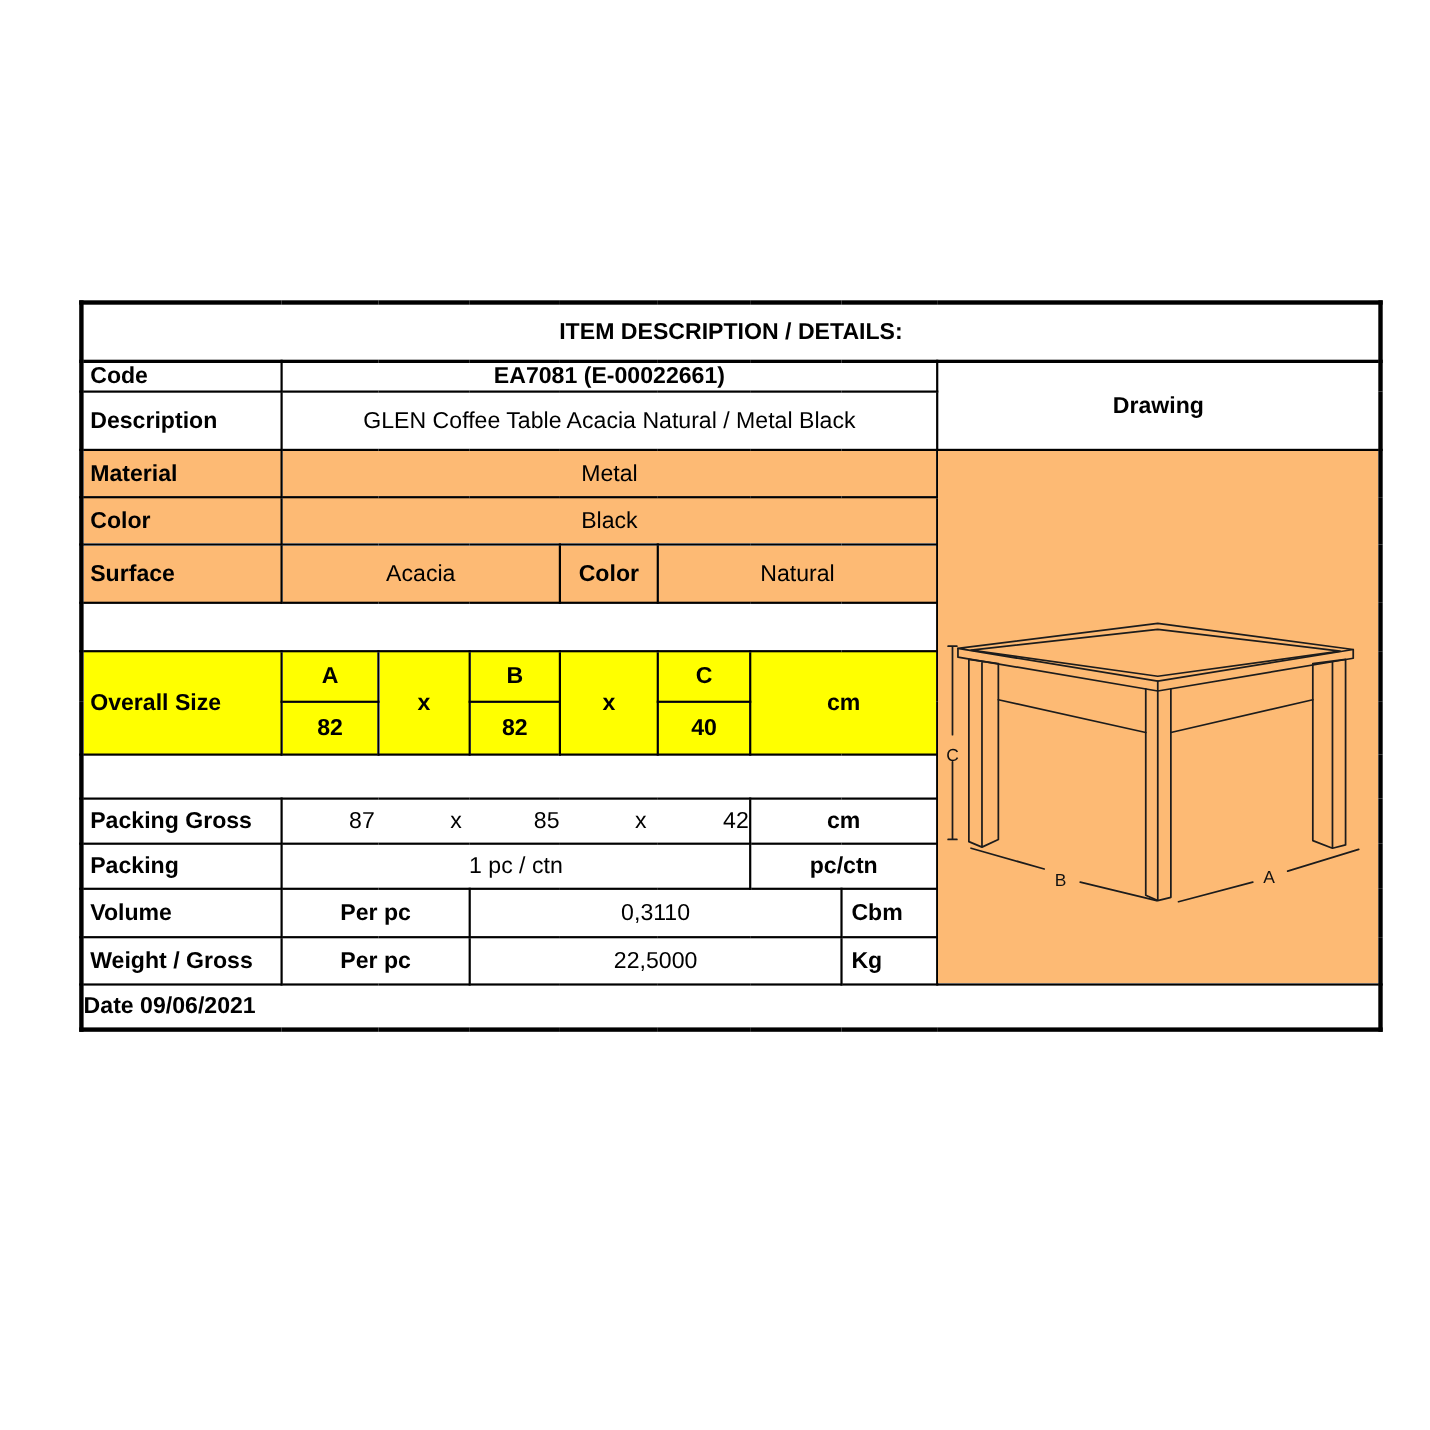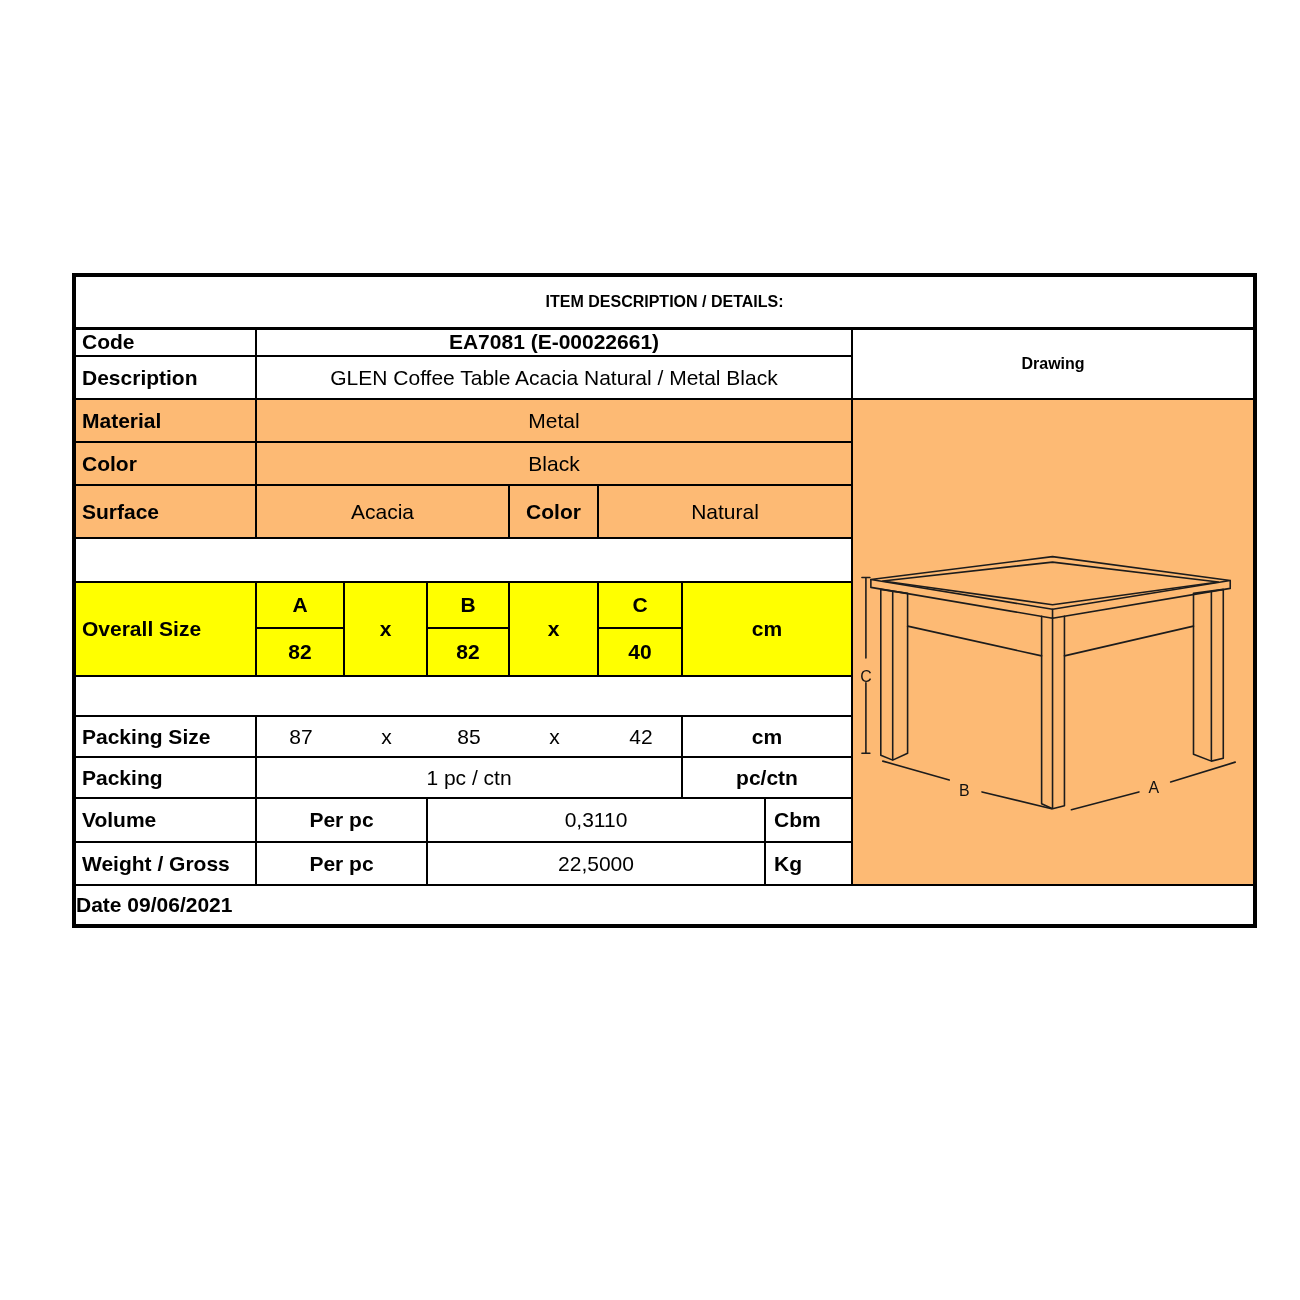--- a/index.html
+++ b/index.html
@@ -18,37 +18,37 @@
     font-size:21px;
   }
   td{
     border:2px solid #000;
     vertical-align:middle;
     padding:0;
     overflow:hidden;
     white-space:nowrap;
   }
   tr.r-title td{border-bottom:3px solid #000;}
-  .title{font-weight:bold;text-align:center;font-size:16px;}
+  .title{font-weight:bold;text-align:center;font-size:21px;}
   .lbl{font-weight:bold;text-align:left;padding-left:6px;}
   .val{text-align:center;}
   .bold{font-weight:bold;}
   .unit-left{text-align:left;padding-left:8px;font-weight:bold;}
   .center{text-align:left;}
   tr.shade td{background:#fdba74;}
   tr.hl td{background:#ffff00;}
   td.drawing-cell{background:#ffffff;position:relative;padding:0;}
   .sketch-wrap{position:absolute;left:0;top:0;right:0;bottom:0;}
   .sketch-wrap svg{width:100%;height:100%;display:block;}
-  .packvals{display:grid;grid-template-columns:88px 83px 82px 89px 84px;align-items:center;}
+  .packvals{display:grid;grid-template-columns:88px 83px 82px 89px 84px;align-items:center;padding-left:28px;}
   .packvals span{text-align:center;}
   
   tr.r-title{height:53px;}
   tr.r-code{height:28px;}
-  tr.r-desc{height:43px;}
+  tr.r-desc{height:53px;}
   tr.r-material{height:43px;}
   tr.r-color{height:43px;}
   tr.r-surface{height:53px;}
   tr.r-empty1{height:44px;}
   tr.r-os1{height:46px;}
   tr.r-os2{height:48px;}
   tr.r-empty2{height:40px;}
   tr.r-psize{height:41px;}
   tr.r-pack{height:41px;}
   tr.r-vol{height:44px;}
@@ -150,21 +150,21 @@
     <td class="val bold">82</td>
     <td class="val bold">82</td>
     <td class="val bold">40</td>
   </tr>
 
   <tr class="r-empty2">
     <td colspan="8"></td>
   </tr>
 
   <tr class="r-psize">
-    <td class="lbl">Packing Size</td>
+    <td class="lbl">Packing Gross</td>
     <td colspan="5">
       <div class="packvals">
         <span>87</span>
         <span>x</span>
         <span>85</span>
         <span>x</span>
         <span>42</span>
       </div>
     </td>
     <td colspan="2" class="val bold">cm</td>

